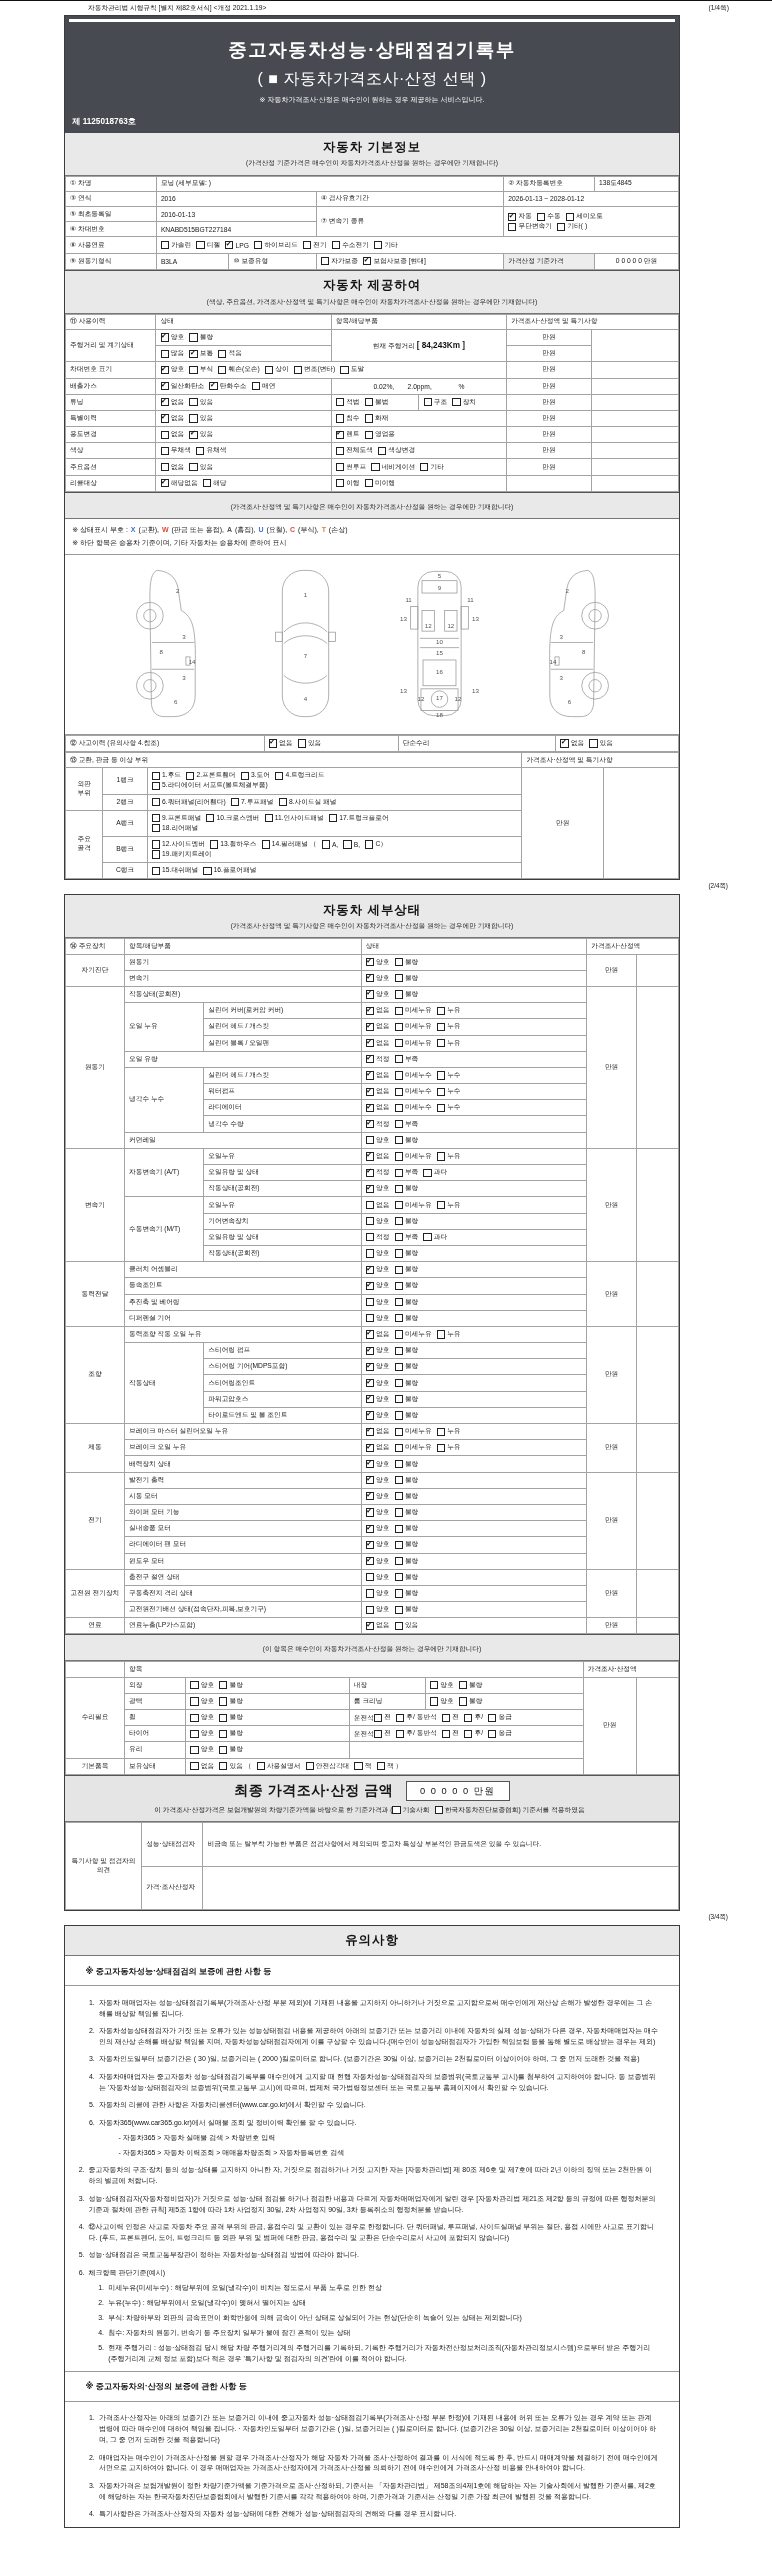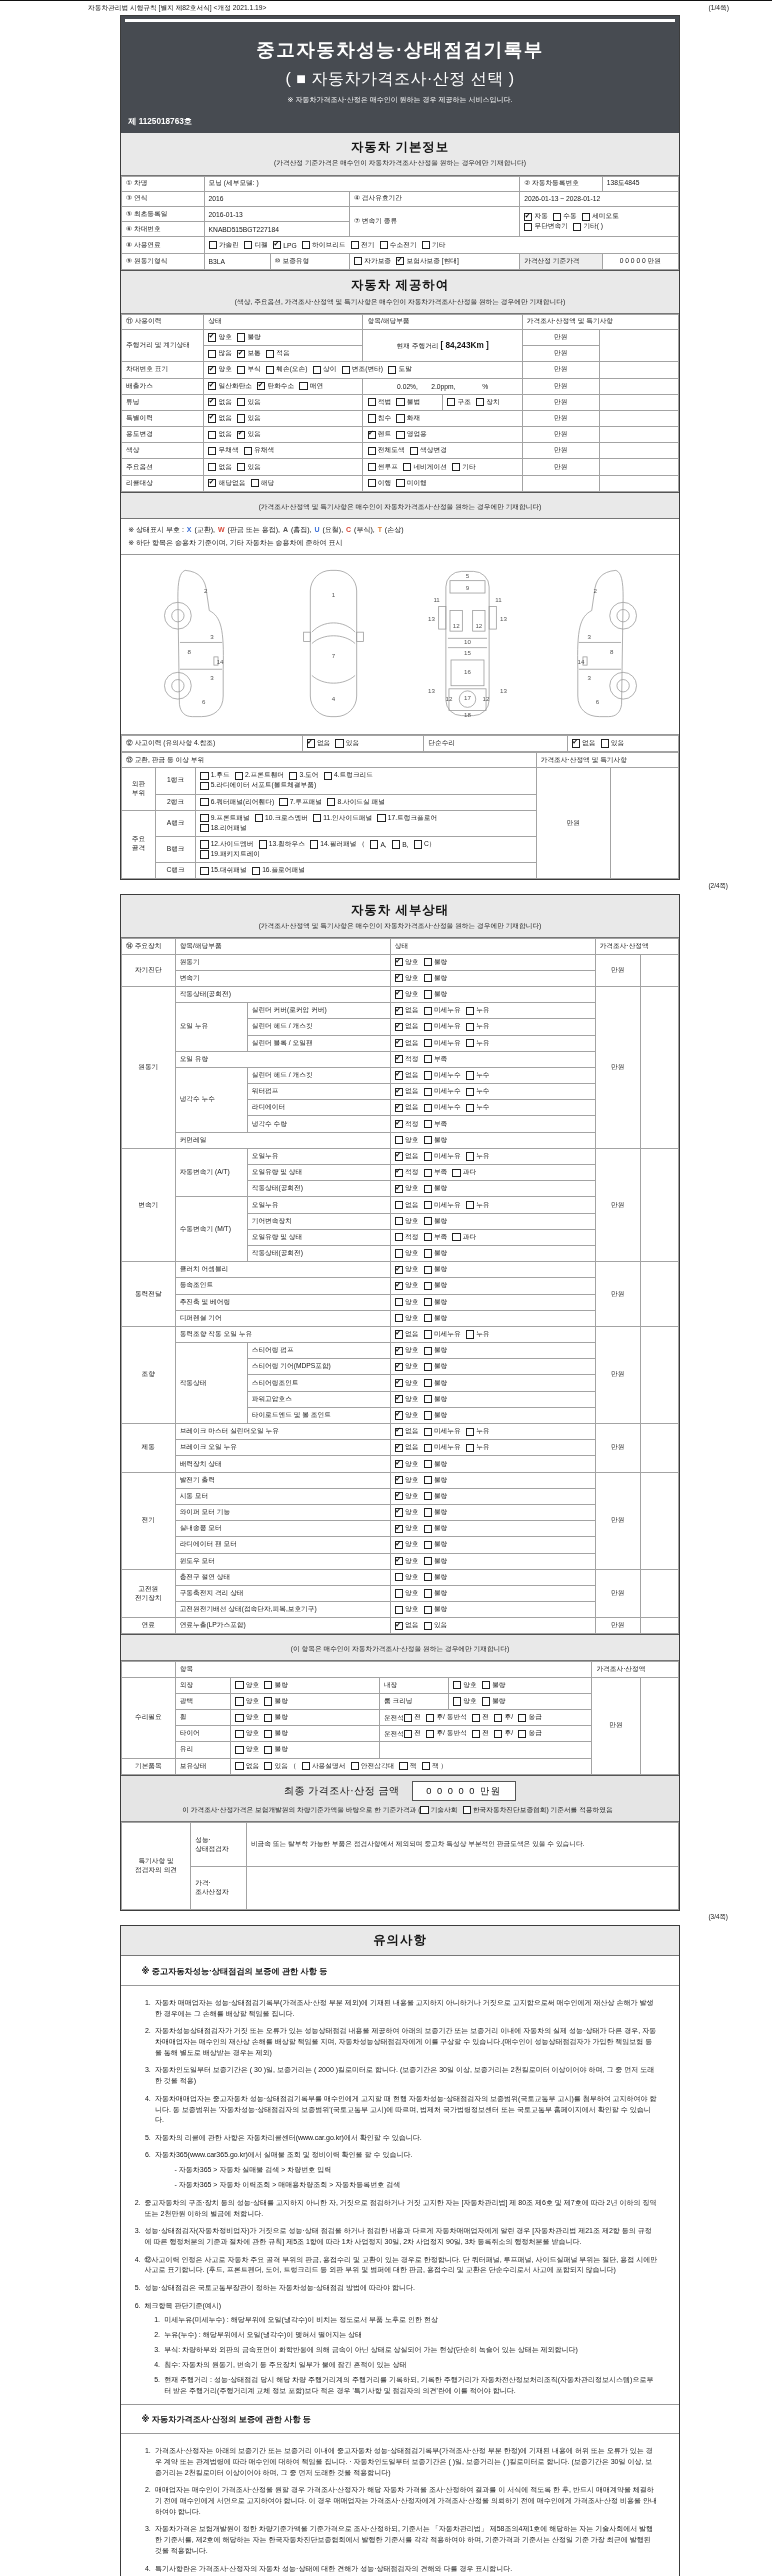--- a/index.html
+++ b/index.html
@@ -1,19 +1,19 @@
 <!DOCTYPE html>
 <html style="font-size:8.2px"><head>
 <meta charset="utf-8">
 <style>
 html,body{margin:0;padding:0;background:#fff}
 body{width:773px;min-height:2576px;font-family:"Liberation Sans","DejaVu Sans",sans-serif;color:#141414;overflow:hidden}
 .topline{display:flex;justify-content:space-between;font-size:6.7px;padding:3.1px 44px 2.1px 88px;border-top:1.5px solid #111}
 .pagemark{text-align:right;font-size:6.4px;padding:2.1px 45px 3.1px 0}
-.box{margin:0 93px 0 120px;border:1.5px solid #3c3c3c;background:#fff}
+.box{margin:0 93px 0 64px;border:1.5px solid #3c3c3c;background:#fff}
 
 .hdr{background:#474b51;color:#fff;padding:3.1px 4.1px 0}
 .hdr-line{height:3.1px;background:#fff}
 .hdr-inner{text-align:center;padding:14.4px 0 5.2px}
 .hdr h1{margin:0;font-size:18.5px;font-weight:bold;letter-spacing:1.5px}
 .hdr .sel{font-size:16px;margin-top:7.2px;letter-spacing:0.5px}
 .hdr .note{font-size:7px;margin-top:5.2px}
 .docno{font-size:8.2px;font-weight:bold;padding:5.2px 3.1px 6.2px;text-align:left}
 
 .sec-title{background:#e9e9e9;text-align:center;padding:6.2px 0 6.2px;border-bottom:0.5px solid #777;border-top:1px solid #555}
@@ -37,21 +37,21 @@
 .legend .code{font-weight:bold;margin:0 1px}
 .legend2{font-size:7px;padding:1px 7.2px 6.2px;border-bottom:0.5px solid #999}
 .diagrams{display:flex;justify-content:center;gap:31px;padding:10.3px 0 13.4px;border-bottom:0.5px solid #999}
 .diagrams svg{display:block}
 .dg-num{font-size:12px;fill:#555}
 
 .mileage{font-size:8.2px;font-weight:bold}
 
 .finalband{background:#e5e5e5;border-top:1px solid #555;border-bottom:0.5px solid #777;text-align:center;padding:5.2px 0 6.2px}
 .finalband .row1{display:flex;justify-content:center;align-items:center;gap:12.4px}
-.finalband .t{font-size:10px;font-weight:normal;letter-spacing:0.5px}
+.finalband .t{font-size:14px;font-weight:bold;letter-spacing:0.5px}
 .finalband .v{border:0.5px solid #555;background:#fff;padding:2.6px 13.4px;font-size:9.3px;letter-spacing:1.5px}
 .finalband .note{font-size:6.7px;margin-top:4.1px}
 
 .notice-head{font-size:8.2px;font-weight:700;padding:9.3px 0 8.2px 20.6px;border-bottom:0.5px solid #999}
 .ni{display:flex;font-size:7px;line-height:1.55;margin:6.7px 20.6px 6.7px 0}
 .ni .num{flex:none;width:11.3px;text-align:right;margin-right:4.1px}
 .ni.lv1{margin-left:18.5px}
 .ni.lv0{margin-left:8.2px}
 .ni .subs{margin-top:3.1px}
 .ni .subline{display:flex;margin:4.1px 0 0 5.2px}
@@ -1424,21 +1424,21 @@
                 <span>침수: 자동차의 원동기, 변속기 등 주요장치 일부가 물에 잠긴 흔적이 있는 상태</span>
               </div>
               <div class="subline">
                 <span class="snum">5.</span>
                 <span>현재 주행거리 : 성능·상태점검 당시 해당 차량 주행거리계의 주행거리를 기록하되, 기록한 주행거리가 자동차전산정보처리조직(자동차관리정보시스템)으로부터 받은 주행거리(주행거리계 교체 정보 포함)보다 적은 경우 '특기사항 및 점검자의 의견'란에 이를 적어야 합니다.</span>
               </div>
             </div>
           </div>
         </div>
       </div>
-    <div class="notice-head" style="border-top:0.5px solid #999">※ 자동차가격조사·산정의 보증에 관한 사항 등</div>
+    <div class="notice-head" style="border-top:0.5px solid #999">※ 중고자동차의·산정의 보증에 관한 사항 등</div>
     <div id="notice2" style="padding-top:5.2px">
         <div class="ni lv1">
           <span class="num">1.</span>
           <div>
             <div>가격조사·산정자는 아래의 보증기간 또는 보증거리 이내에 중고자동차 성능·상태점검기록부(가격조사·산정 부분 한정)에 기재된 내용에 허위 또는 오류가 있는 경우 계약 또는 관계법령에 따라 매수인에 대하여 책임을 집니다.  · 자동차인도일부터 보증기간은 (      )일, 보증거리는 (      )킬로미터로 합니다. (보증기간은 30일 이상, 보증거리는 2천킬로미터 이상이어야 하며, 그 중 먼저 도래한 것을 적용합니다)</div>
           </div>
         </div>
         <div class="ni lv1">
           <span class="num">2.</span>
           <div>

